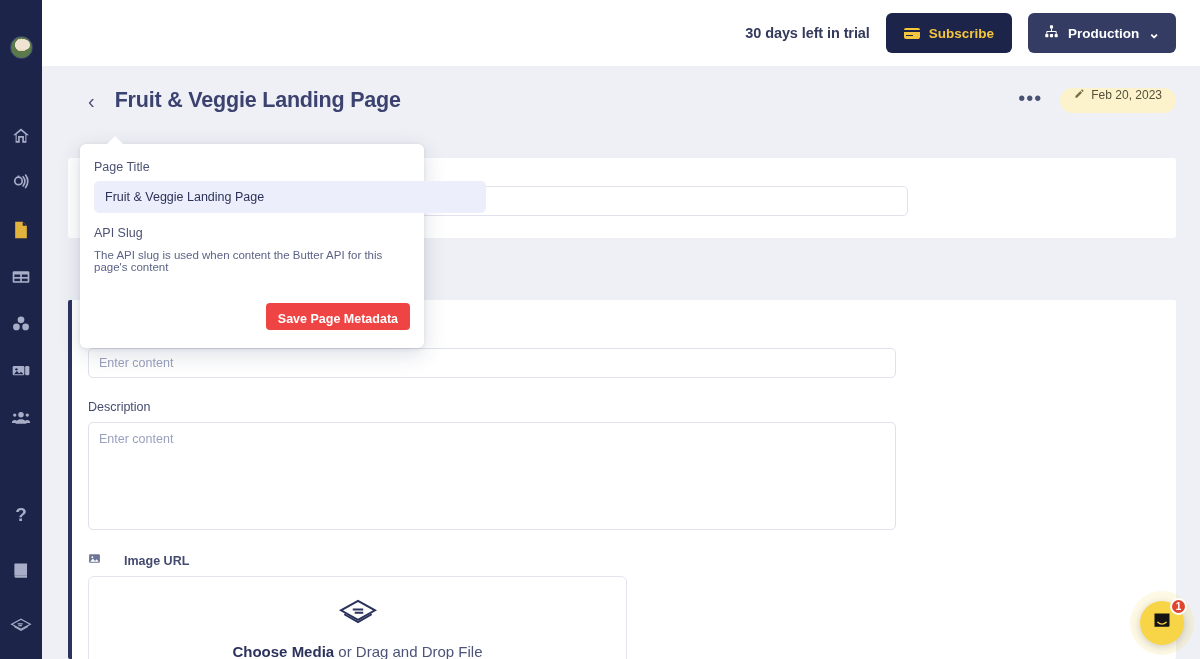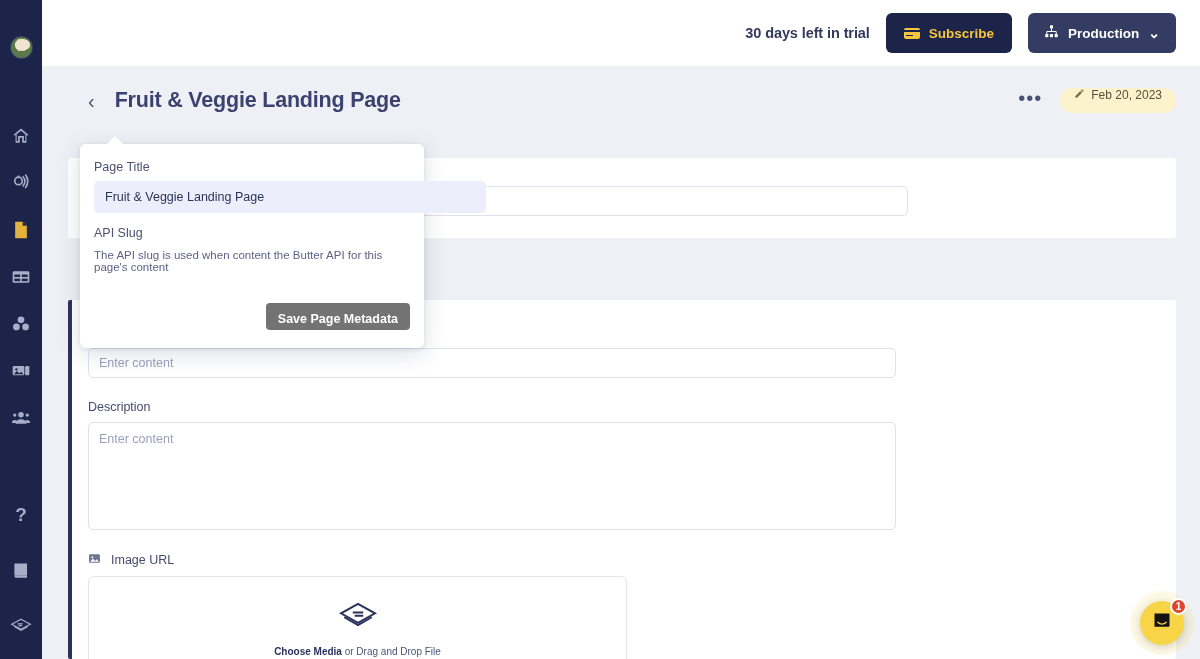--- a/index.html
+++ b/index.html
@@ -89,41 +89,41 @@
   }
 
   .card-fields {
     position:absolute; left:68px; top:300px; width:1108px; height:359px;
     background:#ffffff; border-left:4px solid #2b325c; border-radius:2px;
     padding:26px 9px 0 16px;
   }
   .field-label {
     font-size:12.5px; color:#444b6e; margin-bottom:8px; display:block;
   }
-  .field-label.with-icon { display:flex; align-items:center; gap:10px; }
+  .field-label.with-icon { display:flex; align-items:flex-end; gap:23px;font-weight:bold; }
   .text-input {
     width:808px; height:30px; border:1px solid #dfe2ec; border-radius:5px;
     background:#fff; font-family:inherit; font-size:12.5px; color:#3b4270;
     padding:0 10px; outline:none;
   }
   .text-input::placeholder { color:#9aa1bd; }
   .text-area {
     width:808px; height:108px; border:1px solid #dfe2ec; border-radius:5px;
     background:#fff; font-family:inherit; font-size:12.5px; color:#3b4270;
     padding:9px 10px; outline:none; resize:none; display:block;
   }
   .text-area::placeholder { color:#9aa1bd; }
   .spacer-20 { height:22px; }
 
   .dropzone {
     width:539px; height:105px; border:1px solid #e2e5ef; border-radius:6px;
     background:#fff; display:flex; flex-direction:column; align-items:center;
     justify-content:center; gap:8px; cursor:pointer;
   }
-  .dz-text { font-size:10px; color:#4c5378; }
+  .dz-text { font-size:15px; color:#4c5378; }
   .dz-text b { color:#2b325c; }
 
   
   .popover {
     position:absolute; left:80px; top:144px; width:344px; height:204px;
     background:#ffffff; border-radius:6px;
     box-shadow:0 6px 22px rgba(40,50,90,0.16), 0 1px 4px rgba(40,50,90,0.10);
     padding:16px 14px 0 14px; z-index:40;
   }
   .popover::before{
@@ -132,21 +132,21 @@
     border-bottom:9px solid #ffffff;
   }
   .pop-label { font-size:12.5px; color:#4b5273; margin-bottom:7px; display:block; }
   .pop-input {
     width:392px; height:32px; background:#eceefb; border:none; border-radius:5px;
     font-family:inherit; font-size:12.5px; color:#2c3258; padding:0 11px; outline:none;
   }
   .pop-hint { font-size:11.5px; color:#5c6387; margin-top:9px; display:block; }
   .btn-save {
     position:absolute; right:14px; bottom:18px; height:27px;
-    background:#737373; color:#fff; border:none; border-radius:4px;
+    background:#ef4444; color:#fff; border:none; border-radius:4px;
     padding:9px 12px; font-size:12.5px; font-weight:bold; cursor:pointer;
     font-family:inherit;
   }
 
   
   .chat-btn {
     position:absolute; right:16px; bottom:14px; width:44px; height:44px;
     border-radius:50%; background:#f7d547; display:flex; align-items:center;
     justify-content:center; cursor:pointer; box-shadow:0 2px 8px rgba(0,0,0,0.18);
   }

